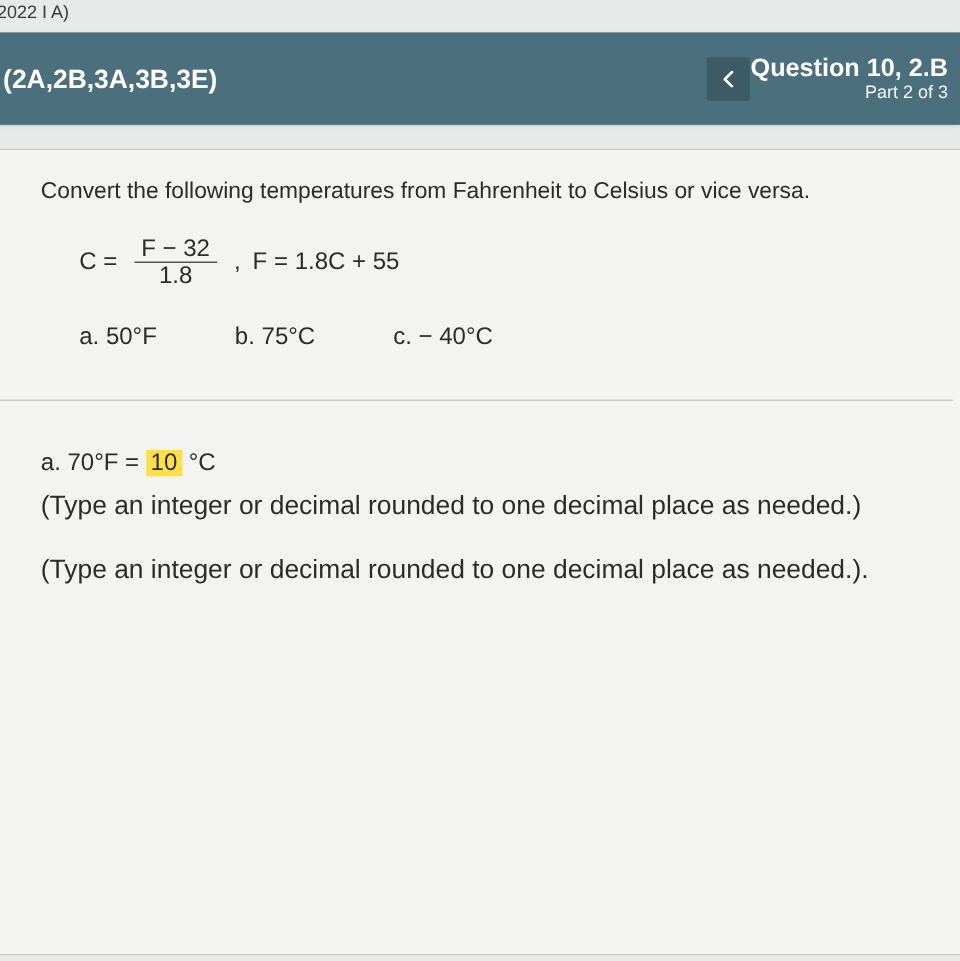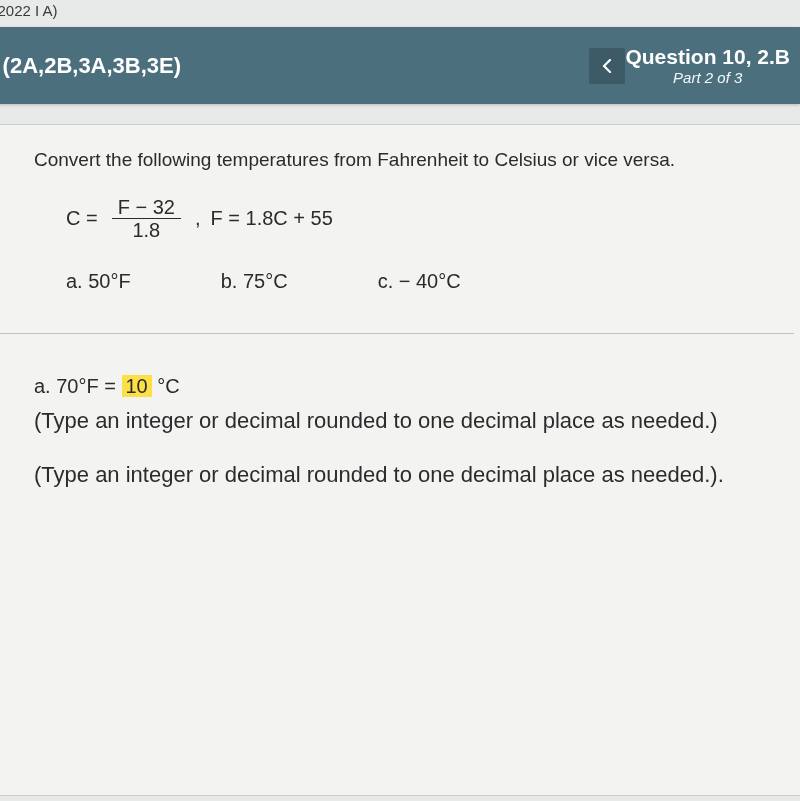--- a/index.html
+++ b/index.html
@@ -42,21 +42,21 @@
       background: #3d5b66;
       display: flex;
       align-items: center;
       justify-content: center;
       border-radius: 2px;
       cursor: pointer;
     }
     .nav-arrow svg { width: 10px; height: 14px; }
     .question-meta { text-align: left; }
     .question-num { font-size: 21px; font-weight: bold; }
-    .question-part { font-size: 15px; text-align: center; opacity: 0.95; font-style: italic; }
+    .question-part { font-size: 15px; text-align: right; opacity: 0.95; }
     .content-card {
       background: #f3f4f2;
       margin: 20px 0 0 0;
       padding: 22px 6px 280px 34px;
       border-top: 1px solid #ccc;
       border-bottom: 1px solid #ccc;
       color: #2b2b2b;
       font-size: 19px;
       line-height: 1.4;
     }
@@ -74,21 +74,21 @@
       flex-direction: column;
       align-items: center;
       vertical-align: middle;
       line-height: 1.1;
       margin: 0 4px;
     }
     .frac .num { border-bottom: 1.5px solid #2b2b2b; padding: 0 6px; }
     .frac .den { padding: 0 6px; }
     .parts-row {
       display: flex;
-      gap: 90px;
+      gap: 65px;
       margin-left: 32px;
       margin-bottom: 38px;
       font-size: 20px;
     }
     hr.divider {
       border: none;
       border-top: 1.5px solid #bfc2c0;
       margin: 10px 0 38px -34px;
     }
     .answer-line { margin-bottom: 6px; font-size: 20px; }

